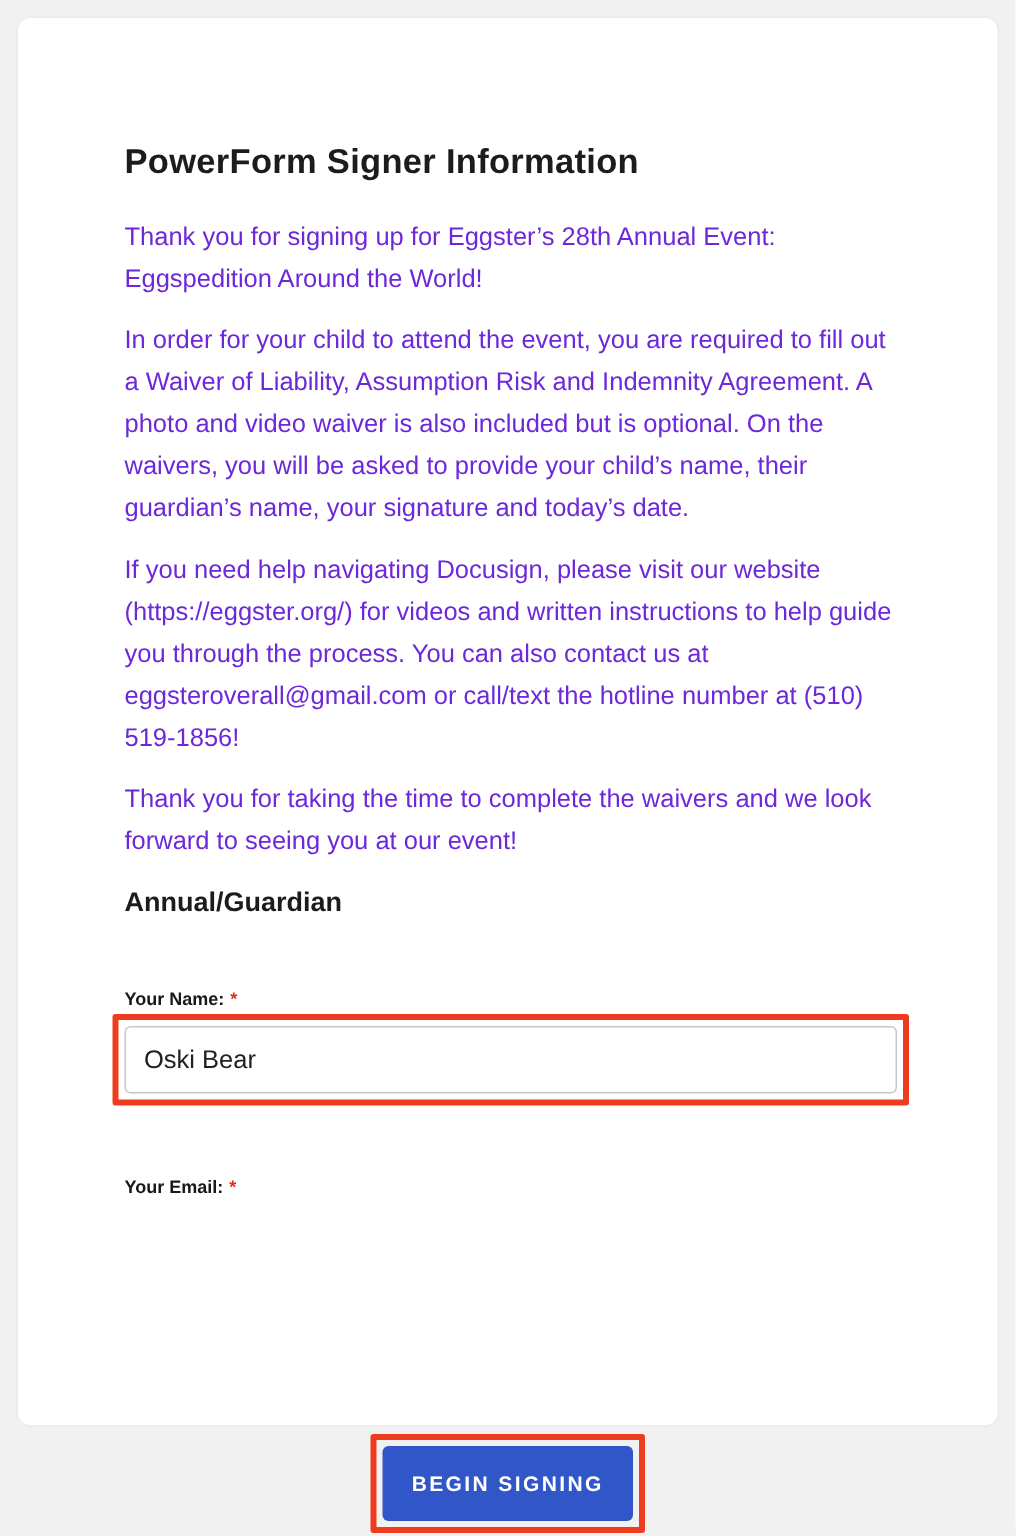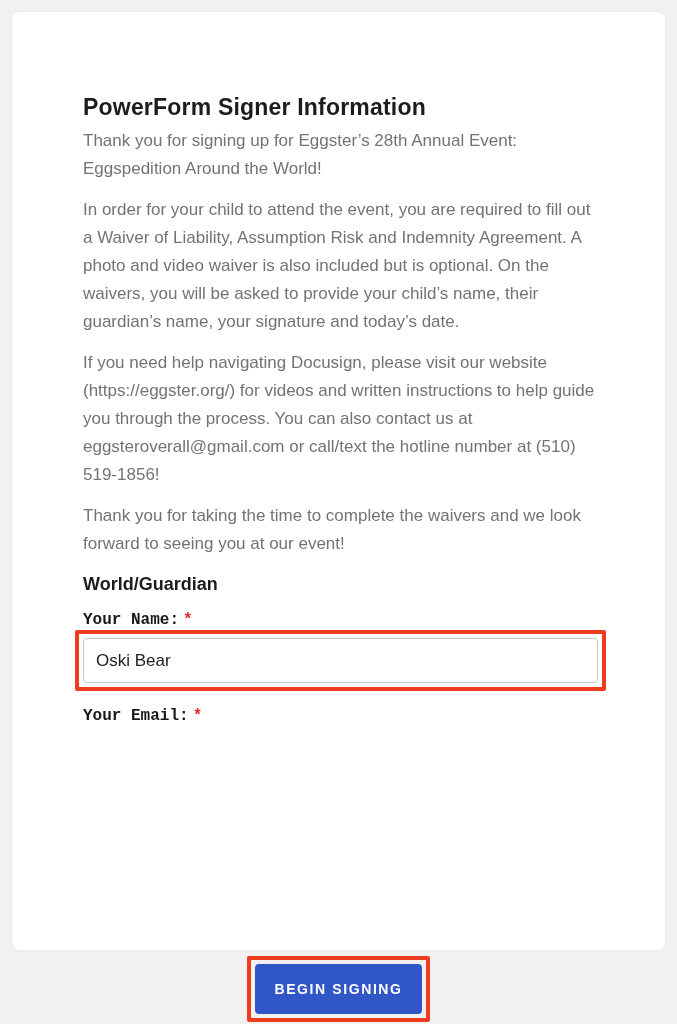--- a/index.html
+++ b/index.html
@@ -24,44 +24,43 @@
     background:#ffffff;
     border-radius:8px;
     box-shadow:0 0 3px rgba(0,0,0,0.05);
     padding:82px 67px 0 71px;
   }
   h1.page-title{
     font-size:23px;
     line-height:26px;
     font-weight:bold;
     color:#1c1c1e;
-    margin-bottom:7px;
+    margin-bottom:24px;
     letter-spacing:.2px;
   }
   p.body-text{
     font-size:17px;
     line-height:28px;
-    color:#737373;
+    color:#6d28d9;
     margin-bottom:13px;
   }
   h2.section-heading{
     font-size:18px;
     line-height:21px;
     font-weight:bold;
     color:#1c1c1e;
     margin-top:16px;
   }
   .field-label{
     display:block;
-    margin-top:15px;
-    font-size:16px;
+    margin-top:44px;
+    font-size:12px;
     line-height:20px;
     font-weight:bold;
     color:#17181a;
-    font-family:Liberation Mono, monospace;
   }
   .required{
     color:var(--required-red);
     font-weight:bold;
     margin-left:4px;
   }
   .annotation-box{
     border:4px solid var(--annotation-red);
     border-radius:2px;
     padding:4px;
@@ -124,21 +123,21 @@
 <body>
 
 <div class="card">
   <h1 class="page-title">PowerForm Signer Information</h1>
 
   <p class="body-text">Thank you for signing up for Eggster’s 28th Annual Event: Eggspedition Around the World!</p>
   <p class="body-text">In order for your child to attend the event, you are required to fill out a Waiver of Liability, Assumption Risk and Indemnity Agreement. A photo and video waiver is also included but is optional. On the waivers, you will be asked to provide your child’s name, their guardian’s name, your signature and today’s date.</p>
   <p class="body-text">If you need help navigating Docusign, please visit our website (https://eggster.org/) for videos and written instructions to help guide you through the process. You can also contact us at eggsteroverall@gmail.com or call/text the hotline number at (510) 519-1856!</p>
   <p class="body-text">Thank you for taking the time to complete the waivers and we look forward to seeing you at our event!</p>
 
-  <h2 class="section-heading">World/Guardian</h2>
+  <h2 class="section-heading">Annual/Guardian</h2>
 
   <label class="field-label">
     <span>Your Name:</span><span class="required">*</span>
   </label>
   <div class="annotation-box">
     <div class="textbox" role="textbox">
       <span>Oski Bear</span>
     </div>
   </div>
 

